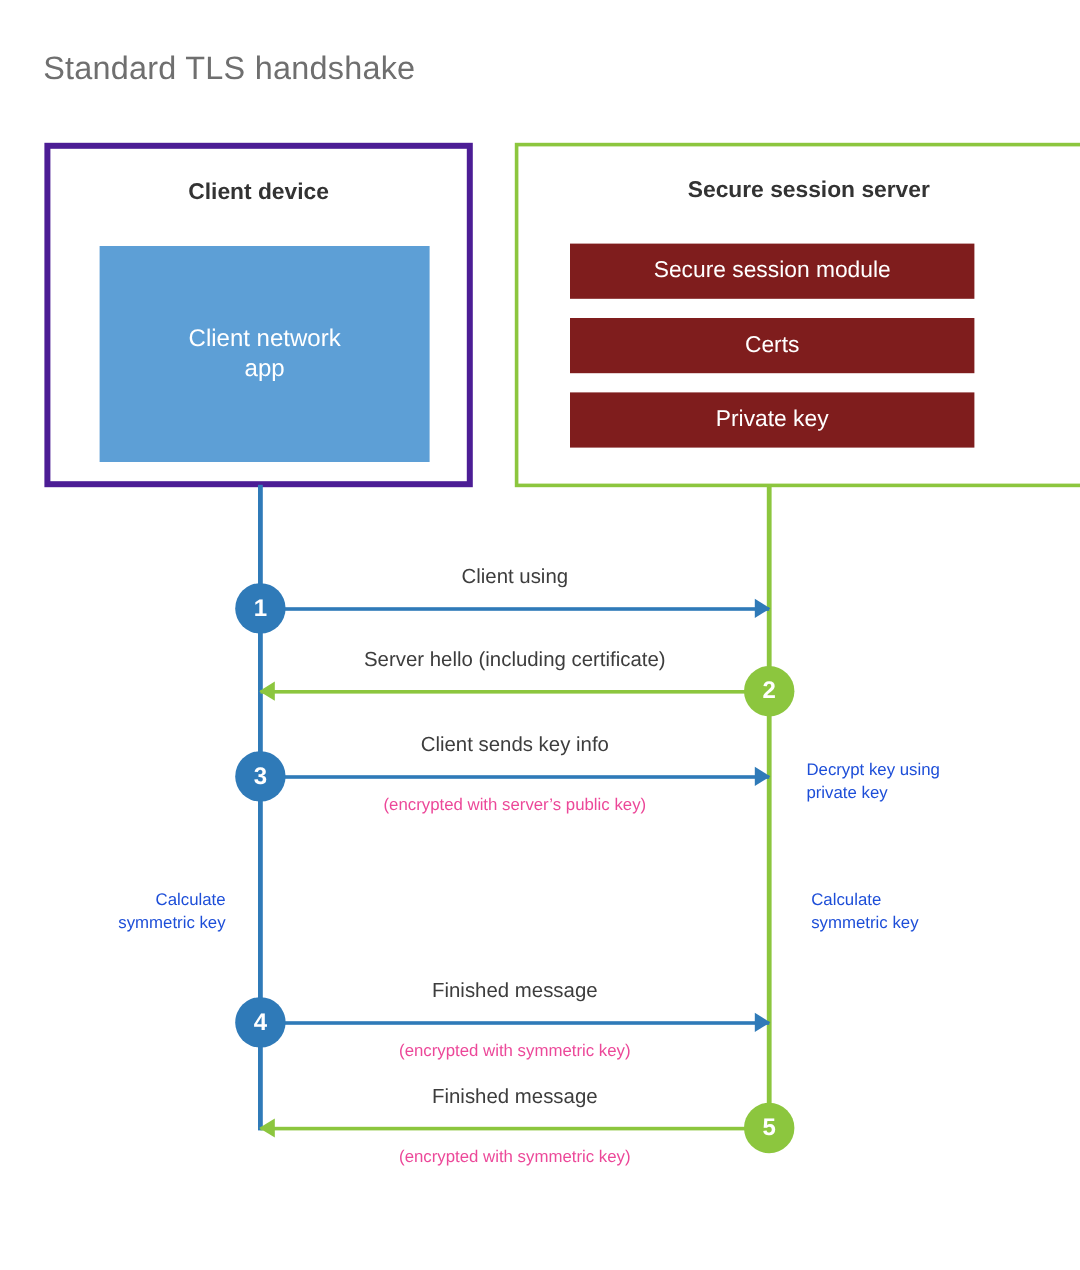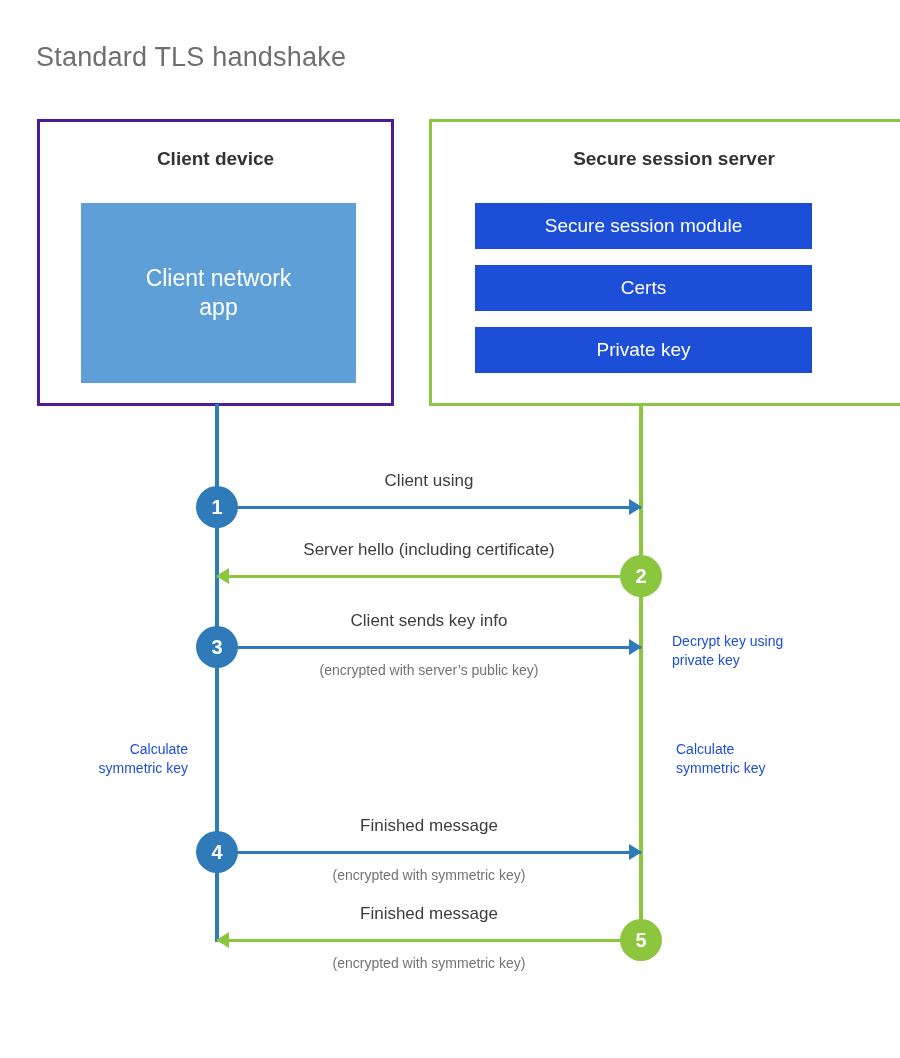--- a/index.html
+++ b/index.html
@@ -36,21 +36,21 @@
   .party-box {
     position: absolute;
     background: #ffffff;
     box-sizing: border-box;
   }
   #client-box {
     left: 37px;
     top: 119px;
     width: 357px;
     height: 287px;
-    border: 3px solid #4c1d95;
+    border: 5px solid #4c1d95;
   }
   #server-box {
     left: 429px;
     top: 119px;
     width: 490px;
     height: 287px;
     border: 3px solid #8cc63e;
     text-decoration: underline;
   }
   .party-title {
@@ -73,27 +73,27 @@
     color: #ffffff;
     font-weight: 400;
     line-height: 1.25;
   }
   #client-app {
     left: 41px;
     top: 81px;
     width: 275px;
     height: 180px;
     background: #5d9fd6;
-    font-size: 23px;
+    font-size: 20px;
   }
   .server-bar {
     left: 43px;
     width: 337px;
     height: 46px;
-    background: #1d4ed8;
+    background: #7f1d1d;
     font-size: 19px;
   }
   #server-bar-0 { top: 81px; }
   #server-bar-1 { top: 143px; }
   #server-bar-2 { top: 205px; }
 
   
   .lifeline {
     position: absolute;
     width: 4px;
@@ -150,21 +150,21 @@
     width: 100%;
     text-align: center;
     font-size: 17px;
     color: #3d3d3d;
     white-space: nowrap;
   }
   .msg-label.primary { top: -36px; }
   .msg-label.secondary {
     top: 15px;
     font-size: 14px;
-    color: #737373;
+    color: #ec4899;
   }
 
   
   .step-circle {
     position: absolute;
     width: 42px;
     height: 42px;
     border-radius: 50%;
     display: flex;
     align-items: center;

